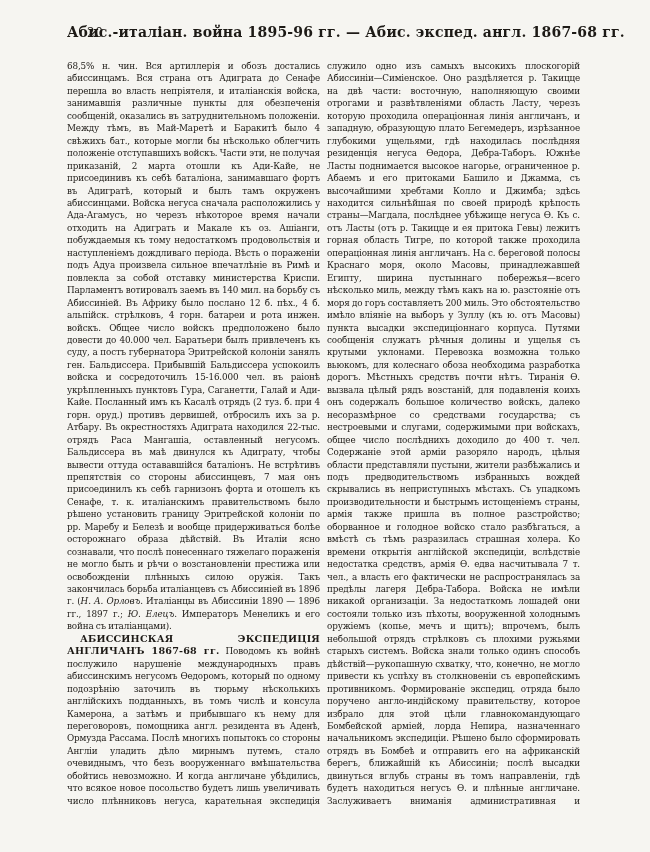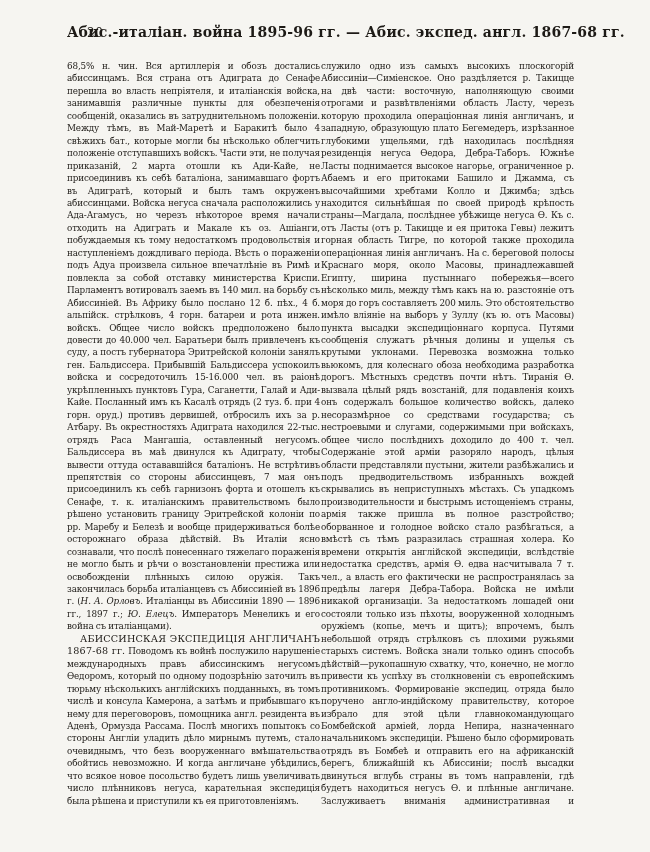--- a/index.html
+++ b/index.html
@@ -33,36 +33,36 @@
   }
   .header-title {
     text-align: right;
     font-weight: bold;
     font-size: 14px;
     letter-spacing: 0.2px;
     white-space: nowrap;
   }
   .columns {
     display: flex;
-    gap: 1px;
+    gap: 7px;
     height: 748px;
     overflow: hidden;
   }
   .col {
     width: 253px;
     text-align: justify;
     font-size: 8.8px;
     line-height: 12.45px;
     letter-spacing: -0.15px;
     word-spacing: -0.4px;
   }
   .col p { margin: 0; }
   .col p.indented { text-indent: 13px; }
   .article-heading {
-    font-weight: normal;
+    font-weight: bold;
     font-size: 9.6px;
     letter-spacing: 0.2px;
   }
   i.cite { font-style: italic; }
 </style>
 </head>
 <body>
 
 <div class="page">
   <div class="textblock">

